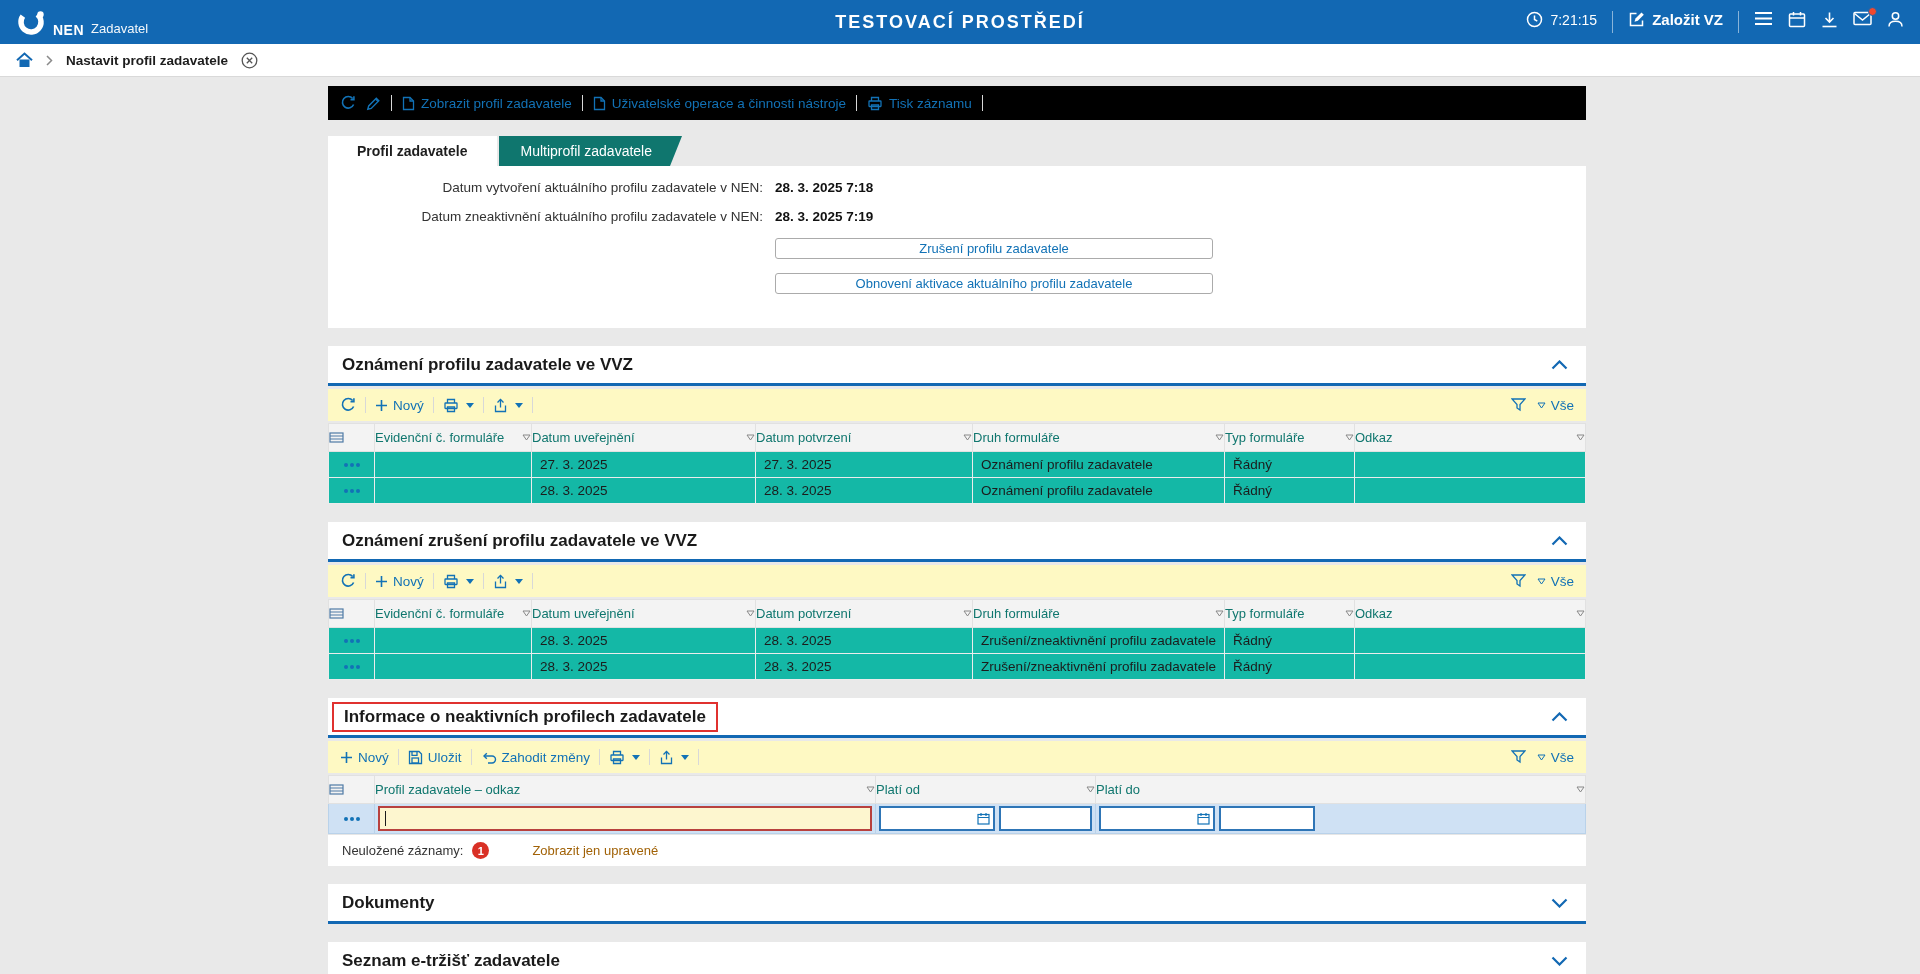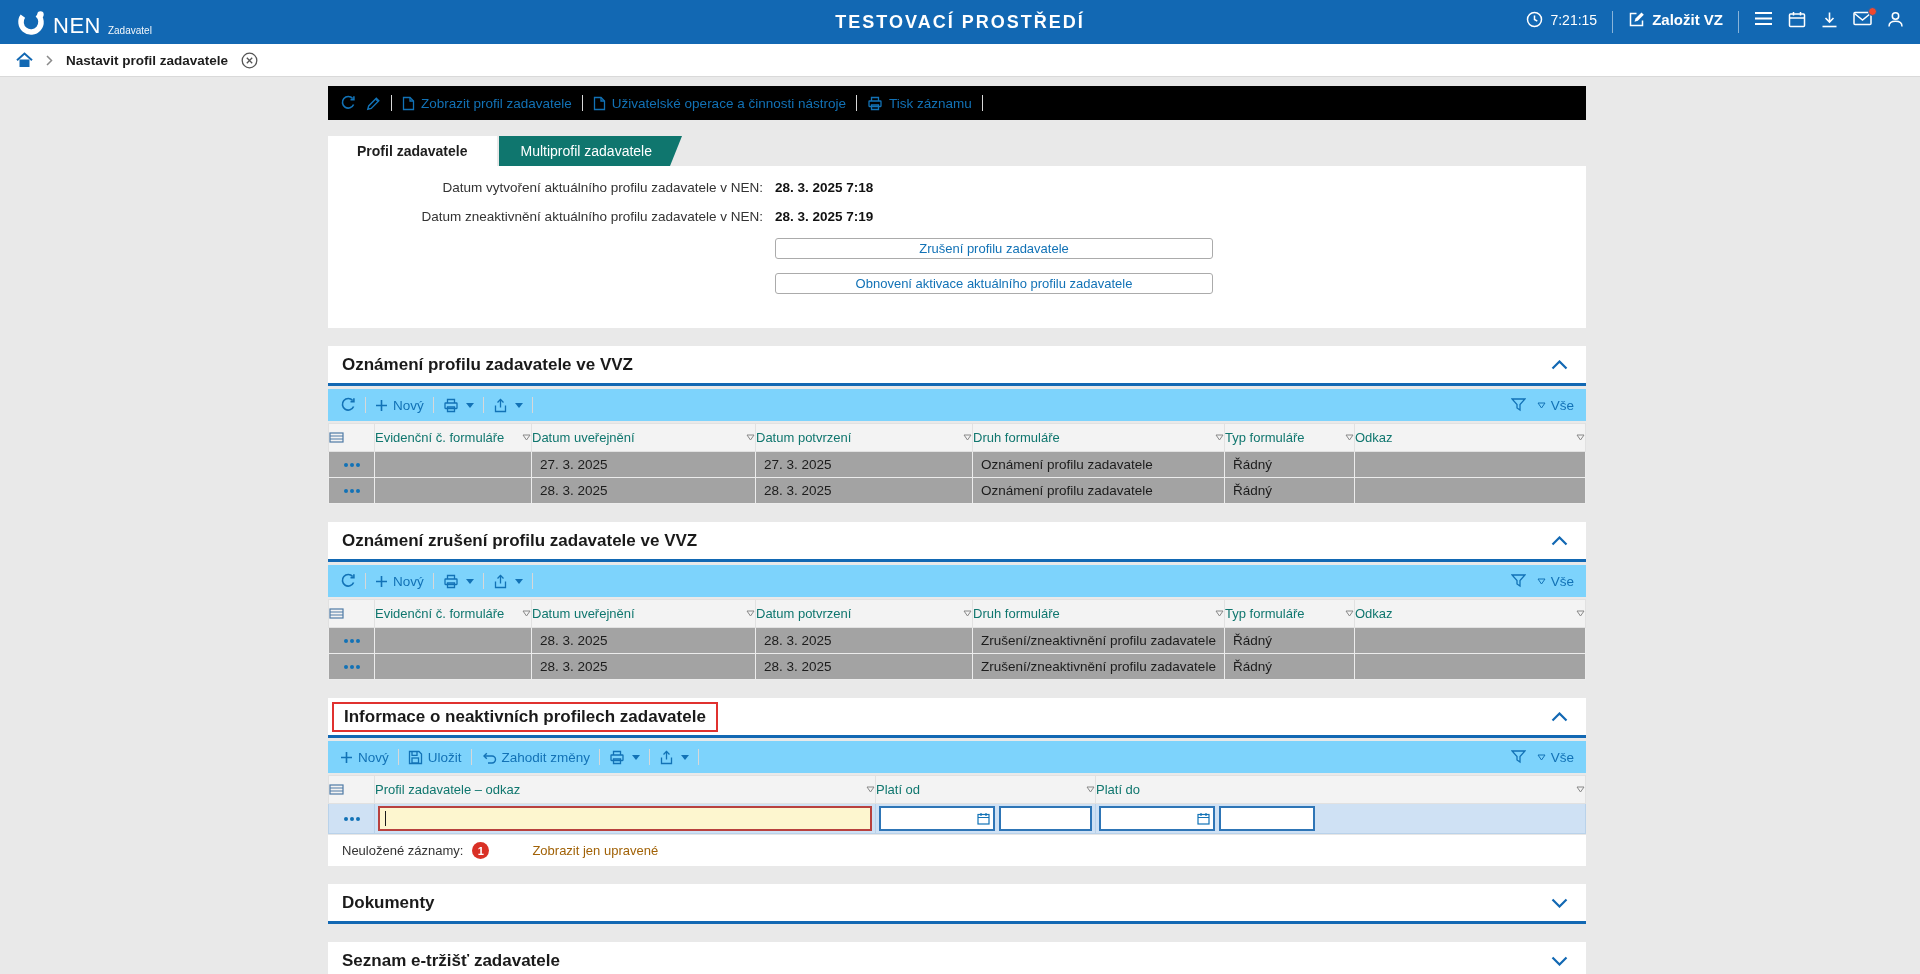--- a/index.html
+++ b/index.html
@@ -3,22 +3,22 @@
 <meta charset="utf-8">
 <style>
   *{box-sizing:border-box;margin:0;padding:0}
   html,body{width:1920px;height:974px}
   body{font-family:"Liberation Sans",sans-serif;background:#e9e9e9;overflow:hidden;font-size:13.5px;color:#222}
   svg{display:block}
 
   
   .app-header{height:44px;background:#1268b3;display:flex;align-items:center;padding:0 16px;color:#fff;position:relative}
   .logo-wrap{display:flex;align-items:flex-end;gap:7px;cursor:pointer}
-  .logo-text{font-size:22px;font-weight:normal;letter-spacing:.5px;line-height:1}
-  .logo-sub{font-size:10px;margin-bottom:1px;opacity:.95}
+  .logo-text{font-size:14px;font-weight:bold;letter-spacing:.5px;line-height:1}
+  .logo-sub{font-size:13px;margin-bottom:1px;opacity:.95}
   .env-title{position:absolute;left:50%;transform:translateX(-50%);font-weight:bold;font-size:18px;letter-spacing:2px}
   .header-right{margin-left:auto;display:flex;align-items:flex-start;gap:15px}
   .header-item{display:flex;align-items:center;gap:7px;font-size:14px;cursor:pointer;white-space:nowrap}
   .header-item.bold{font-weight:bold;font-size:15px}
   .vdiv{width:1px;height:22px;background:rgba(255,255,255,.5)}
   .hicon{position:relative;display:flex;align-items:center;cursor:pointer}
   .badge-dot{position:absolute;top:-4px;right:-5px;width:9px;height:9px;border-radius:50%;background:#f0482e;border:1px solid #1268b3}
 
   
   .breadcrumb{height:33px;background:#fff;display:flex;align-items:center;gap:13px;padding:0 16px;border-bottom:1px solid #d9d9d9}
@@ -48,31 +48,31 @@
   .form-btn{display:block;width:438px;height:21px;margin:0 0 14px 447px;background:#fff;border:1px solid #ababab;border-radius:3px;color:#1272b6;font-size:13px;font-family:inherit;cursor:pointer;line-height:18px}
   .form-btn:first-of-type{margin-top:12px}
 
   
   .section-head{margin-top:18px;background:#fff;border-bottom:3px solid #1268b3;height:40px;display:flex;align-items:center;padding:0 14px}
   .section-title{font-size:17px;font-weight:bold;color:#1a1a1a}
   .section-title.flagged{border:2px solid #e0312f;padding:3px 10px;margin-left:-10px}
   .collapse-btn{margin-left:auto;color:#1268b3;cursor:pointer;display:flex;padding:4px}
 
   
-  .grid-toolbar{margin-top:3px;height:32px;background:#7dd3fc;display:flex;align-items:center;gap:9px;padding:0 12px;color:#1272b6}
+  .grid-toolbar{margin-top:3px;height:32px;background:#fef9c3;display:flex;align-items:center;gap:9px;padding:0 12px;color:#1272b6}
   .gt-link{display:flex;align-items:center;gap:5px;color:#1272b6;cursor:pointer;font-size:13.5px;white-space:nowrap}
   .caret-down{width:0;height:0;border-left:4px solid transparent;border-right:4px solid transparent;border-top:5px solid #1272b6;margin-left:2px}
   .gt-right{margin-left:auto;display:flex;align-items:center;gap:11px}
 
   
   .grid-table{width:100%;border-collapse:collapse;background:#fff;margin-top:2px;table-layout:fixed}
   .grid-table th{background:#f3f3f3;border:1px solid #e1e1e1;font-weight:normal;font-size:13px;color:#0f766e;height:28px;padding:0 0;text-align:left;overflow:hidden}
   .th-inner{display:flex;align-items:center;justify-content:space-between;gap:4px}
   .th-label{overflow:hidden;text-overflow:ellipsis;white-space:nowrap}
-  .grid-table td{border:1px solid #ececec;font-size:13.5px;color:#1c1c1c;height:26px;padding:0 8px;background:#a3a3a3;overflow:hidden;white-space:nowrap}
+  .grid-table td{border:1px solid #ececec;font-size:13.5px;color:#1c1c1c;height:26px;padding:0 8px;background:#14b8a6;overflow:hidden;white-space:nowrap}
   .action-cell{text-align:center;padding:0 4px}
   .dots{display:inline-flex;gap:2px;cursor:pointer;vertical-align:middle}
   .dots i{width:4px;height:4px;border-radius:50%;background:#1272b6;display:block}
 
   
   .edit-row td{background:#cfe1f4;border-color:#b9d2ea;height:30px;padding:2px 3px}
   .yellow-input{height:25px;background:#fdf6cf;border:2px solid #b8413e;display:flex;align-items:center;padding:0 5px;cursor:text}
   .caret-bar{width:1px;height:15px;background:#1b1b1b}
   .inputs-cell-flex{display:flex;align-items:center;gap:4px}
   .date-box{height:25px;width:116px;background:#fff;border:2px solid #2e75b6;display:flex;align-items:center;padding:0 3px}

